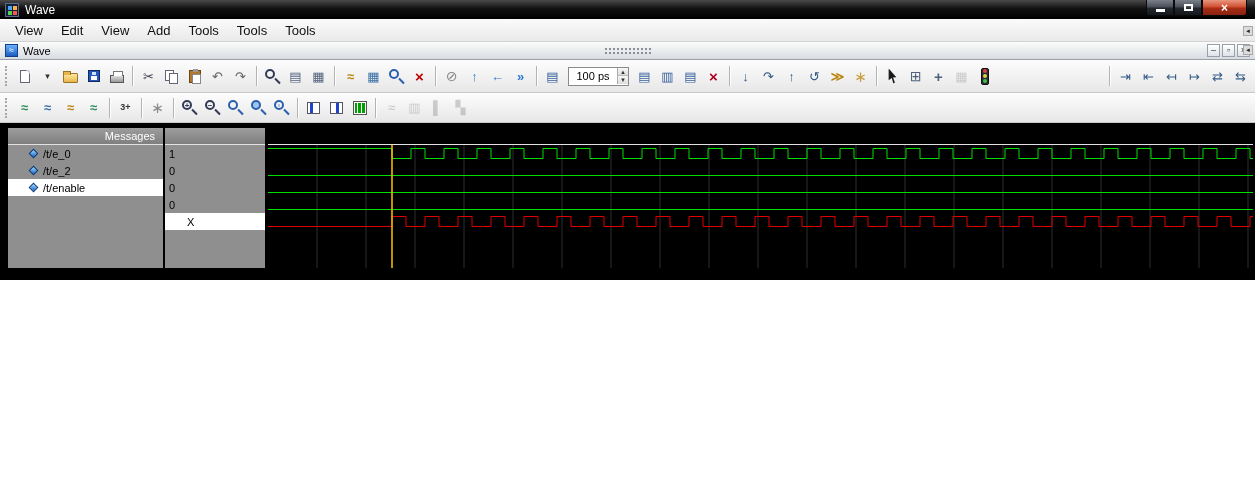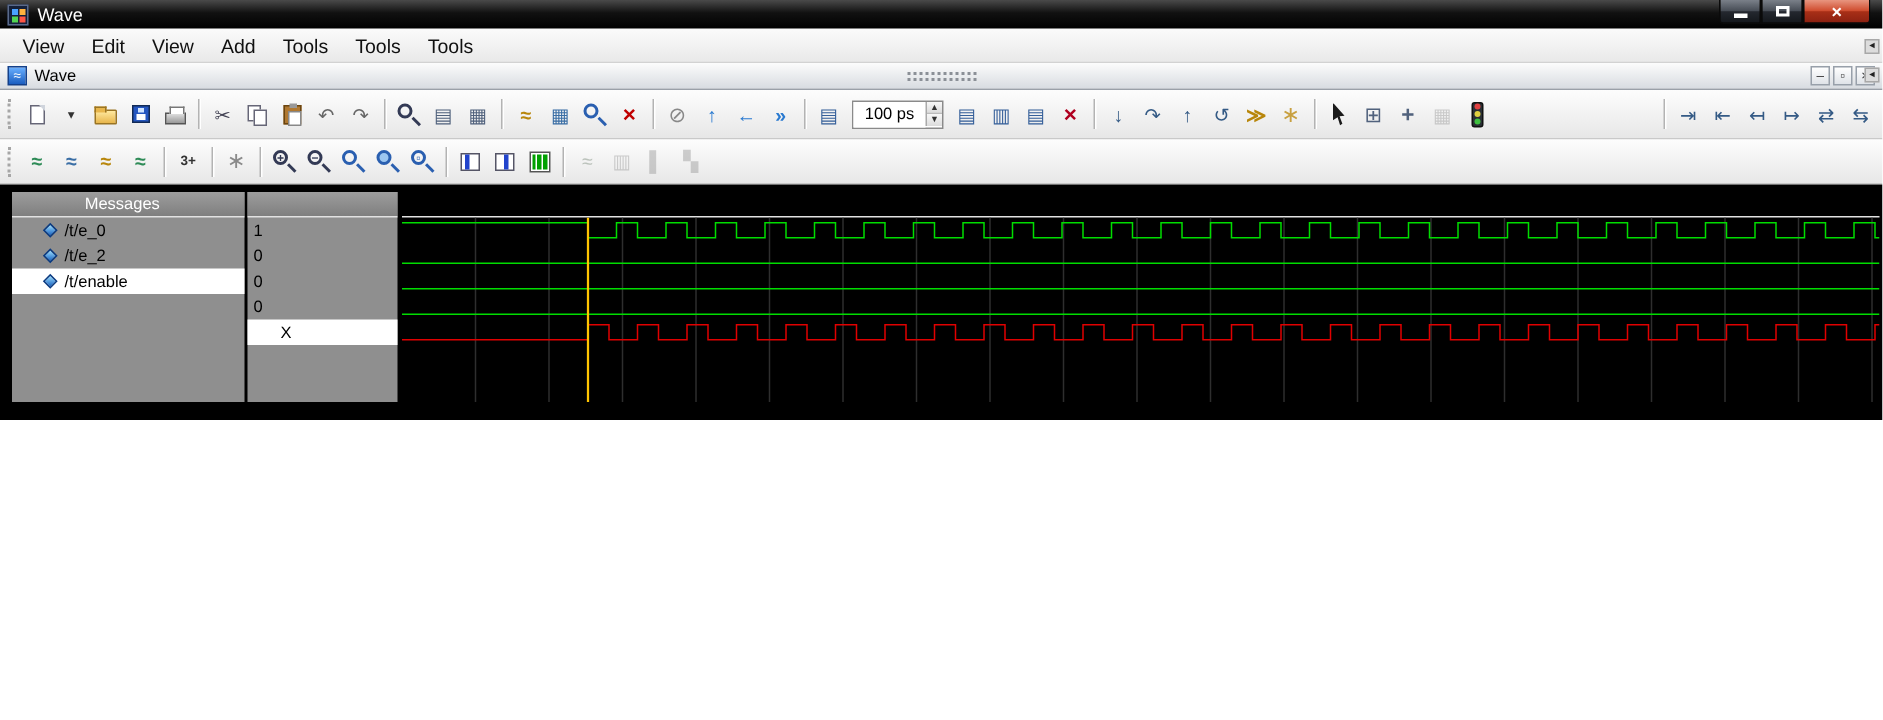--- a/index.html
+++ b/index.html
@@ -120,21 +120,21 @@
     position:absolute; left:0; top:123px; width:1255px; height:157px;
     background:#000; display:flex; padding:5px 2px 12px 8px;
   }
   .col-names{ width:155px; background:#8f8f8f; display:flex; flex-direction:column; }
   .col-values{ width:100px; background:#8f8f8f; margin-left:2px; display:flex; flex-direction:column; }
   .col-wave{ flex:1; margin-left:3px; position:relative; background:#000; }
   .col-header{
     height:17px; flex:none; background:linear-gradient(#9d9d9d,#7f7f7f);
     border-bottom:1px solid #e2e2e2; color:#fff; font-size:11px; line-height:16px;
   }
-  .names-header{ text-align:center; padding-right:8px; }
+  .names-header{ text-align:right; padding-right:8px; }
   .wave-header{ height:17px; background:#000; border-bottom:1px solid #e2e2e2; }
   .sig-row{ height:17px; flex:none; display:flex; align-items:center; font-size:11px; color:#000; }
   .name-row{ padding-left:22px; gap:6px; }
   .value-row{ padding-left:4px; }
   .sig-row.selected{ background:#ffffff;padding-left:22px; }
   .diamond{ width:7px; height:7px; flex:none; transform:rotate(45deg);
     background:linear-gradient(135deg,#9fe0ff,#1560c0); border:1px solid #0a3a80; }
   .wave-svg{ position:absolute; left:0; top:17px; }
 
   

